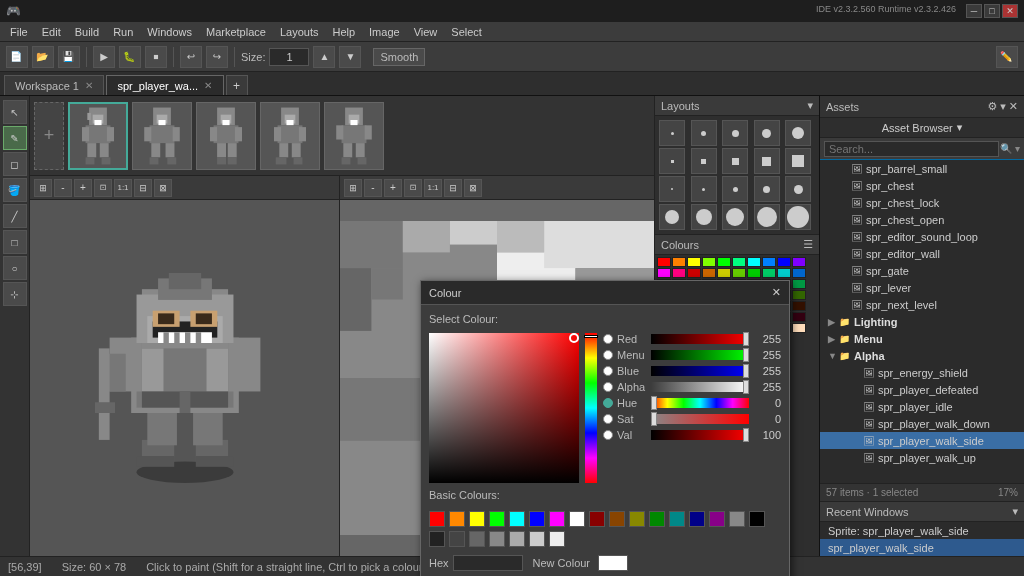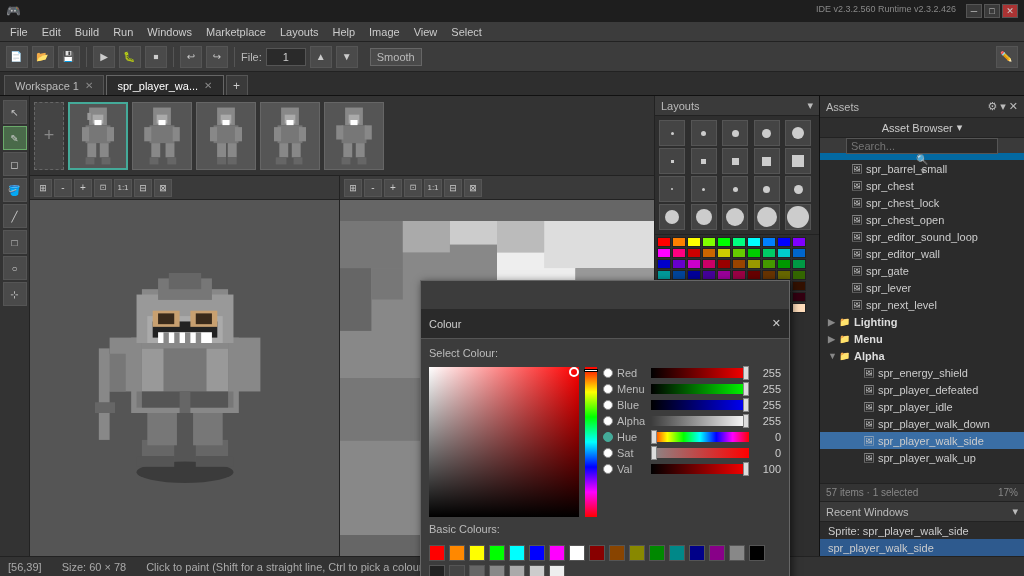--- a/index.html
+++ b/index.html
@@ -67,41 +67,41 @@
     #colours-panel { flex: 1; }
     #colour-grid { display: flex; flex-wrap: wrap; padding: 2px; gap: 1px; }
     .colour-cell { width: 14px; height: 10px; cursor: pointer; border: 1px solid #222; flex-shrink: 0; }
     #colour-controls { display: flex; flex-direction: column; padding: 4px; gap: 3px; }
     .fg-swatch { background: #000; position: absolute; left: 4px; top: 4px; width: 28px; height: 28px; border: 1px solid #888; cursor: pointer; z-index: 2; }
     .bg-swatch { background: #fff; position: absolute; left: 18px; top: 18px; width: 28px; height: 28px; border: 1px solid #888; cursor: pointer; z-index: 1; }
 
     
     #asset-browser { width: 205px; background: #2b2b2b; border-left: 1px solid #111; display: flex; flex-direction: column; }
     #asset-header { height: 22px; background: #333; display: flex; align-items: center; justify-content: space-between; padding: 0 6px; border-bottom: 1px solid #222; font-size: 11px; color: #bbb; }
-    #asset-search { height: 22px; background: #3a3a3a; display: flex; align-items: center; padding: 0 4px; border-bottom: 7px solid #0369a1; flex-direction: column; }
+    #asset-search { height: 22px; background: #3a3a3a; display: flex; align-items: center; padding: 0 4px; border-bottom: 1px solid #0369a1; }
     #asset-search input { flex: 1; background: #2a2a2a; border: 1px solid #555; color: #ccc; font-size: 11px; padding: 1px 4px; height: 16px; }
     #asset-tree { flex: 1; overflow-y: auto; overflow-x: hidden; font-size: 11px; }
     .asset-item { height: 17px; display: flex; align-items: center; padding-left: 8px; cursor: pointer; white-space: nowrap; overflow: hidden; }
     .asset-item.selected { background: #3a6ea5; }
     .asset-item.folder { font-weight: bold; color: #ddd; }
     .asset-item .indent { display: inline-block; }
     .tree-arrow { display: inline-block; width: 10px; font-size: 9px; color: #888; }
     .asset-icon { width: 14px; height: 14px; display: inline-flex; align-items: center; justify-content: center; font-size: 9px; margin-right: 2px; flex-shrink: 0; }
     #asset-footer { height: 18px; background: #333; display: flex; align-items: center; padding: 0 6px; font-size: 10px; color: #888; border-top: 1px solid #222; }
     #recent-windows { border-top: 1px solid #222; }
     #recent-list { overflow-y: auto; }
     .recent-item { height: 17px; display: flex; align-items: center; padding-left: 8px; cursor: pointer; font-size: 11px; white-space: nowrap; overflow: hidden; }
     .recent-item.active { background: #2e5a8e; }
 
     
     #status-bar { height: 20px; background: #333; display: flex; align-items: center; padding: 0 8px; gap: 20px; font-size: 11px; color: #aaa; border-top: 1px solid #222; }
 
     
     #colour-dialog { position: fixed; left: 420px; top: 280px; width: 370px; background: #3c3c3c; border: 1px solid #666; box-shadow: 2px 2px 8px rgba(0,0,0,0.6); z-index: 100; font-size: 11px; }
-    #colour-dialog-title { height: 30px; background: #2a2a2a; display: flex; align-items: center; justify-content: space-between; padding: 0 8px; color: #ccc; border-bottom: 1px solid #555; cursor: move; margin-top: 28px; }
+    #colour-dialog-title { height: 24px; background: #2a2a2a; display: flex; align-items: center; justify-content: space-between; padding: 0 8px; color: #ccc; border-bottom: 1px solid #555; cursor: move; }
     #colour-dialog-body { display: flex; flex-direction: column; padding: 8px; gap: 6px; }
     .colour-dialog-label { font-size: 11px; color: #bbb; margin-bottom: 2px; }
     #colour-picker-area { display: flex; gap: 6px; }
     #colour-spectrum { width: 150px; height: 150px; position: relative; background: linear-gradient(to right, #fff, #f00); }
     #colour-spectrum-black { position: absolute; inset: 0; background: linear-gradient(to bottom, transparent, #000); }
     #colour-spectrum-cursor { position: absolute; width: 10px; height: 10px; border: 2px solid #fff; border-radius: 50%; left: 145px; top: 5px; transform: translate(-50%, -50%); }
     #colour-hue-slider { width: 12px; height: 150px; background: linear-gradient(to bottom, #f00, #ff0, #0f0, #0ff, #00f, #f0f, #f00); cursor: pointer; position: relative; }
     #hue-cursor { position: absolute; width: 14px; height: 3px; background: #fff; border: 1px solid #000; left: -1px; top: 2px; }
     #colour-sliders { flex: 1; display: flex; flex-direction: column; gap: 4px; }
     .slider-row { display: flex; align-items: center; gap: 4px; }
@@ -166,21 +166,21 @@
   <div class="toolbar-btn">📂</div>
   <div class="toolbar-btn">💾</div>
   <div class="toolbar-sep"></div>
   <div class="toolbar-btn">▶</div>
   <div class="toolbar-btn">🐛</div>
   <div class="toolbar-btn">⏹</div>
   <div class="toolbar-sep"></div>
   <div class="toolbar-btn">↩</div>
   <div class="toolbar-btn">↪</div>
   <div class="toolbar-sep"></div>
-  <span class="toolbar-label">File:</span>
+  <span class="toolbar-label">Size:</span>
   <input class="toolbar-input" type="text" value="1" style="">
   <div class="toolbar-btn">▲</div>
   <div class="toolbar-btn">▼</div>
   <span class="toolbar-label" style="margin-left:8px; background:#4a4a4a; padding:2px 6px; border:1px solid #666;">Smooth</span>
   <div style="flex:1"></div>
   <div class="toolbar-btn">✏️</div>
 </div>
 
 <div id="tab-bar">
   <div class="tab">
@@ -465,20 +465,24 @@
         <div class="brush-cell">
             <div style="width:20px;height:20px;background:#ccc;border-radius:50%;"></div>
           </div>
         <div class="brush-cell">
             <div style="width:22px;height:22px;background:#ccc;border-radius:50%;"></div>
           </div>
       </div>
     </div>
 
     <div id="colours-panel">
+      <div class="panel-header">
+        <span>Colours</span>
+        <span style="cursor:pointer;">☰</span>
+      </div>
 
       <div id="colour-grid">
           <div class="colour-cell" style="background: rgb(255, 0, 0);"></div>
           <div class="colour-cell" style="background: rgb(255, 128, 0);"></div>
           <div class="colour-cell" style="background: rgb(255, 255, 0);"></div>
           <div class="colour-cell" style="background: rgb(128, 255, 0);"></div>
           <div class="colour-cell" style="background: rgb(0, 255, 0);"></div>
           <div class="colour-cell" style="background: rgb(0, 255, 128);"></div>
           <div class="colour-cell" style="background: rgb(0, 255, 255);"></div>
           <div class="colour-cell" style="background: rgb(0, 128, 255);"></div>

